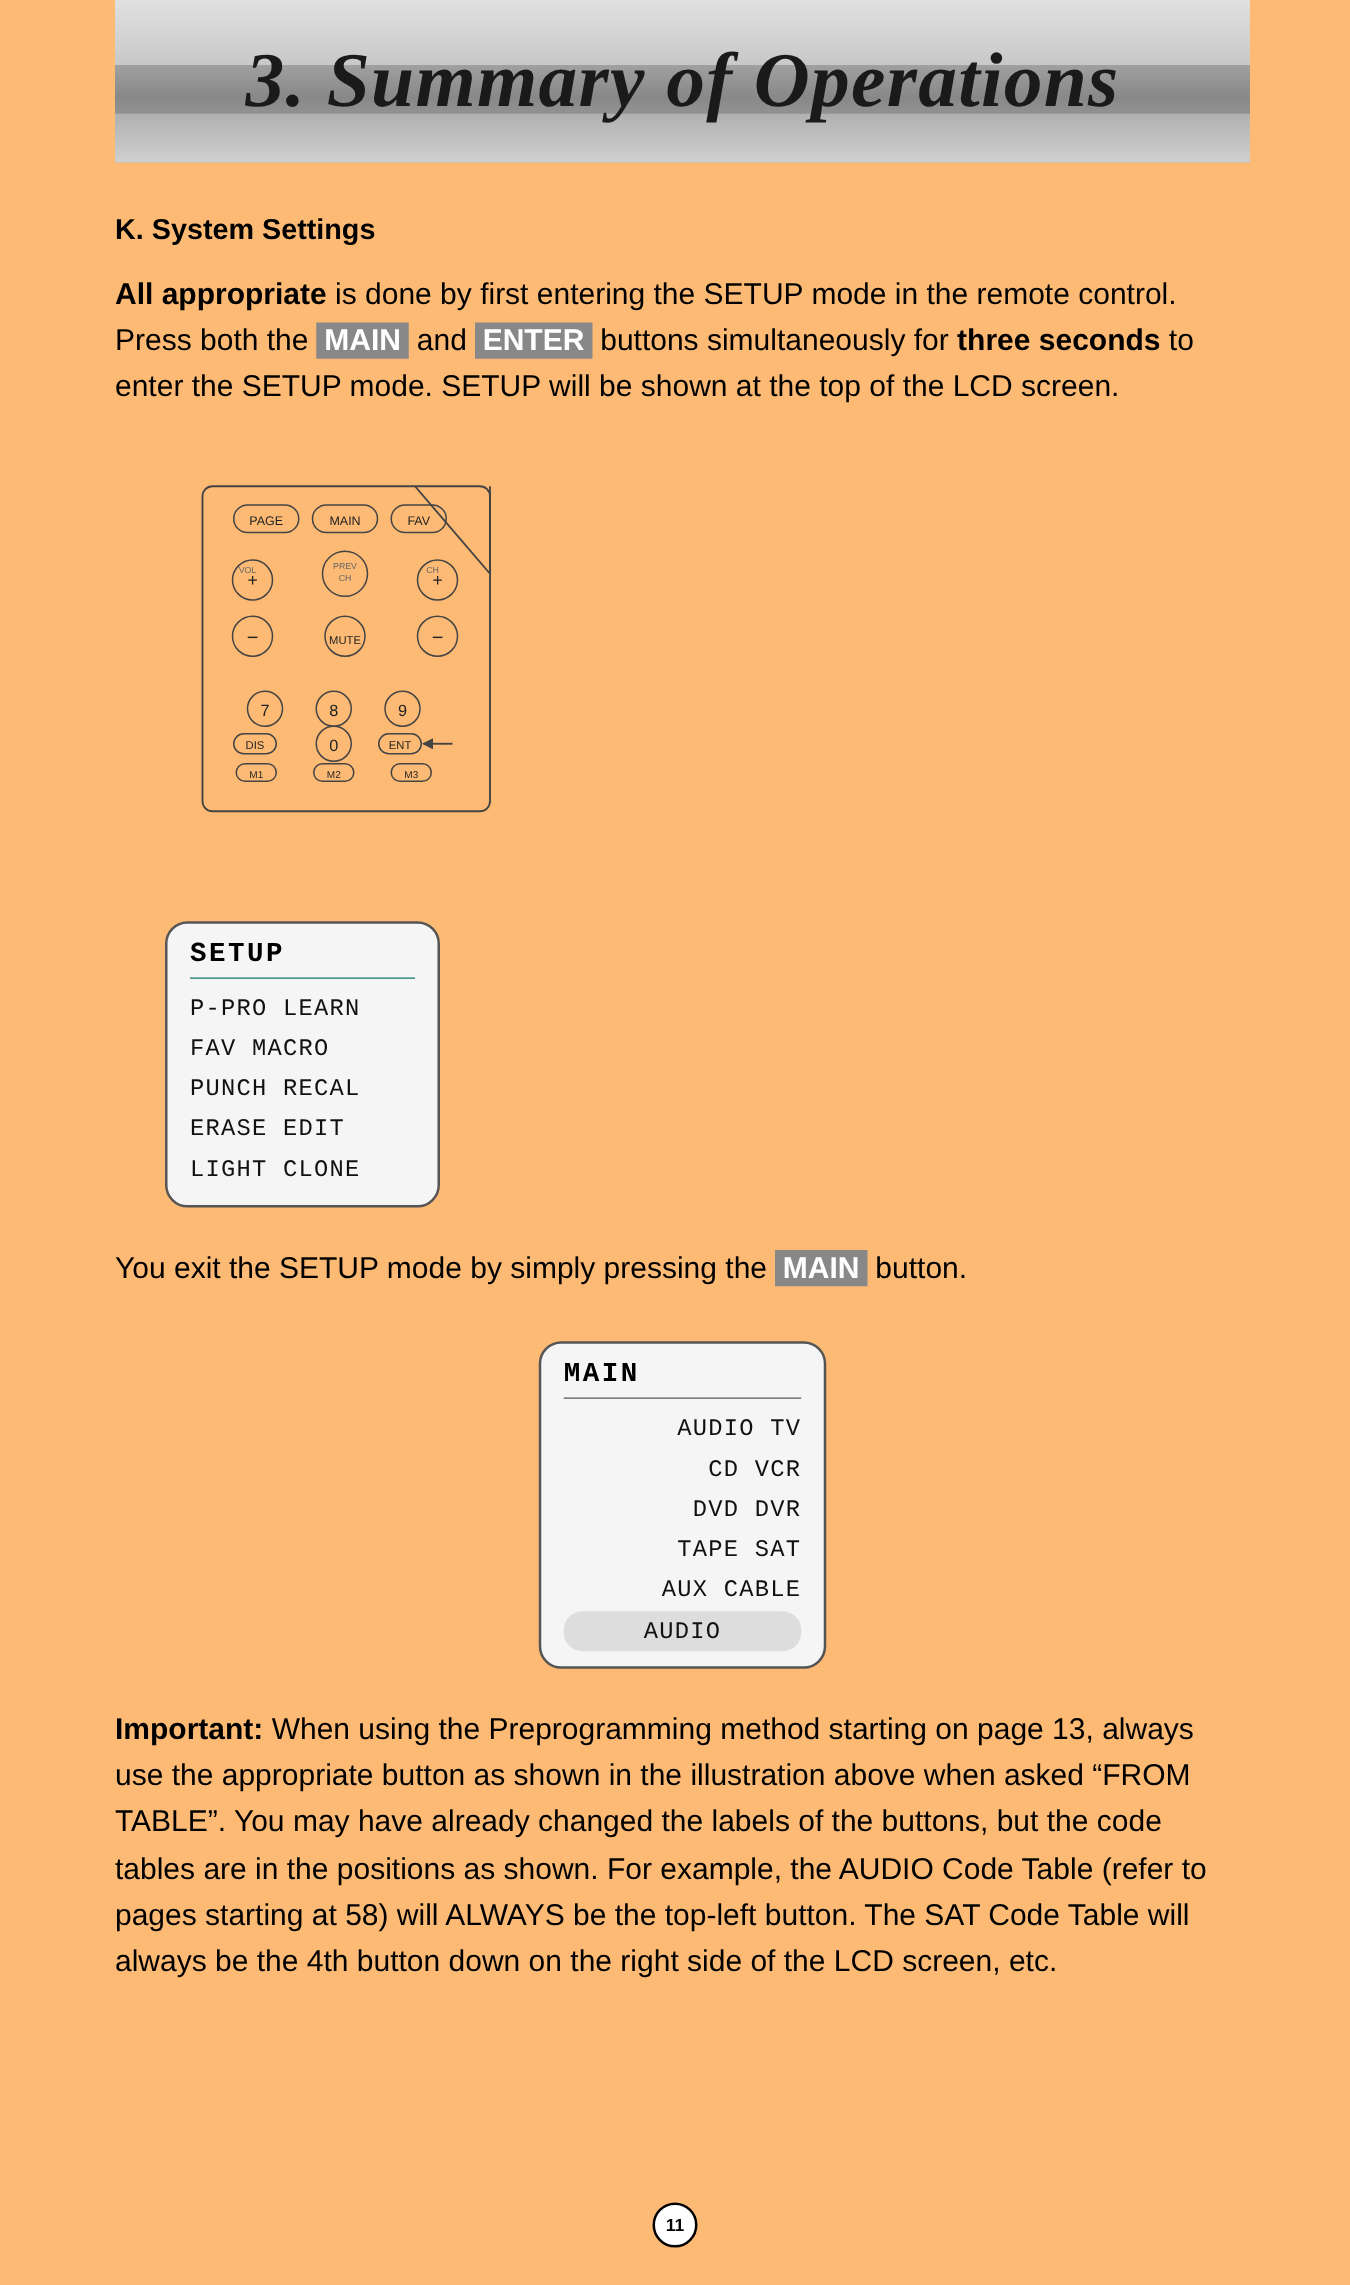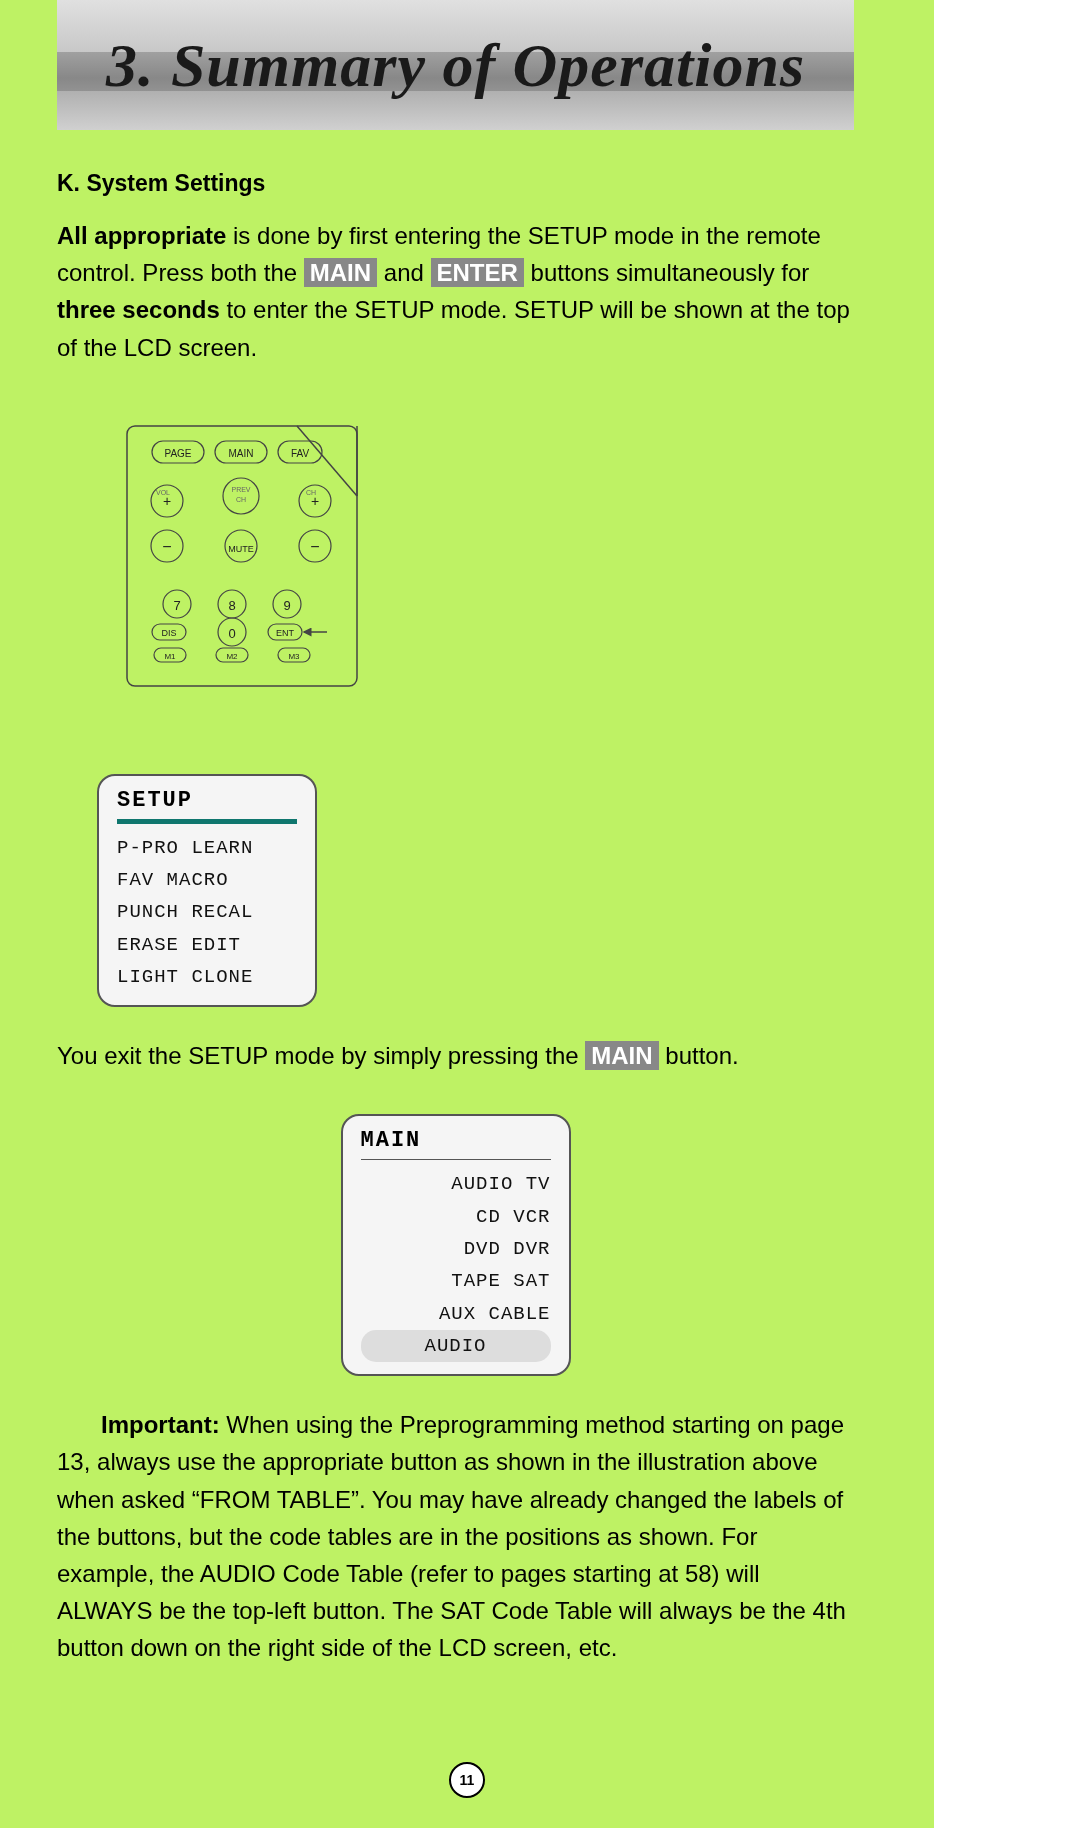--- a/index.html
+++ b/index.html
@@ -7,24 +7,24 @@
     body {
       background: #ffffff;
       font-family: Georgia, 'Times New Roman', serif;
       width: 1080px;
       min-height: 1828px;
       position: relative;
       overflow-x: hidden;
     }
 
     .page-container {
-      width: 934px;
+      width: 1080px;
       min-height: 1828px;
-      background: #bef264;
-      padding: 0 80px 60px 57px;
+      background: #fdba74;
+      padding: 0 80px 60px 92px;
       position: relative;
     }
 
     
     .header-banner {
       width: 100%;
       margin: 0 -0px;
       position: relative;
       height: 130px;
       margin-bottom: 40px;
@@ -123,21 +123,21 @@
       padding: 12px 18px;
       width: 220px;
       background: #f5f5f5;
       font-family: 'Courier New', monospace;
       margin-top: 20px;
     }
 
     .lcd-title-setup {
       font-size: 22px;
       font-weight: bold;
-      border-bottom: 5px solid #0f766e;
+      border-bottom: 1px solid #0f766e;
       padding-bottom: 6px;
       margin-bottom: 8px;
       letter-spacing: 2px;
     }
 
     .lcd-row {
       font-size: 19px;
       line-height: 1.7;
       letter-spacing: 1px;
       color: #111;
@@ -208,21 +208,20 @@
     .important-para {
       font-family: Arial, sans-serif;
       font-size: 24px;
       line-height: 1.55;
       color: #000;
       margin-bottom: 20px;
     }
 
     .important-para strong {
       font-weight: bold;
-      margin-left: 44px;
     }
   </style>
 </head>
 <body>
 
 <div class="page-container">
 
   <div class="header-banner">
     <span class="header-title">3. Summary of Operations</span>
   </div>

